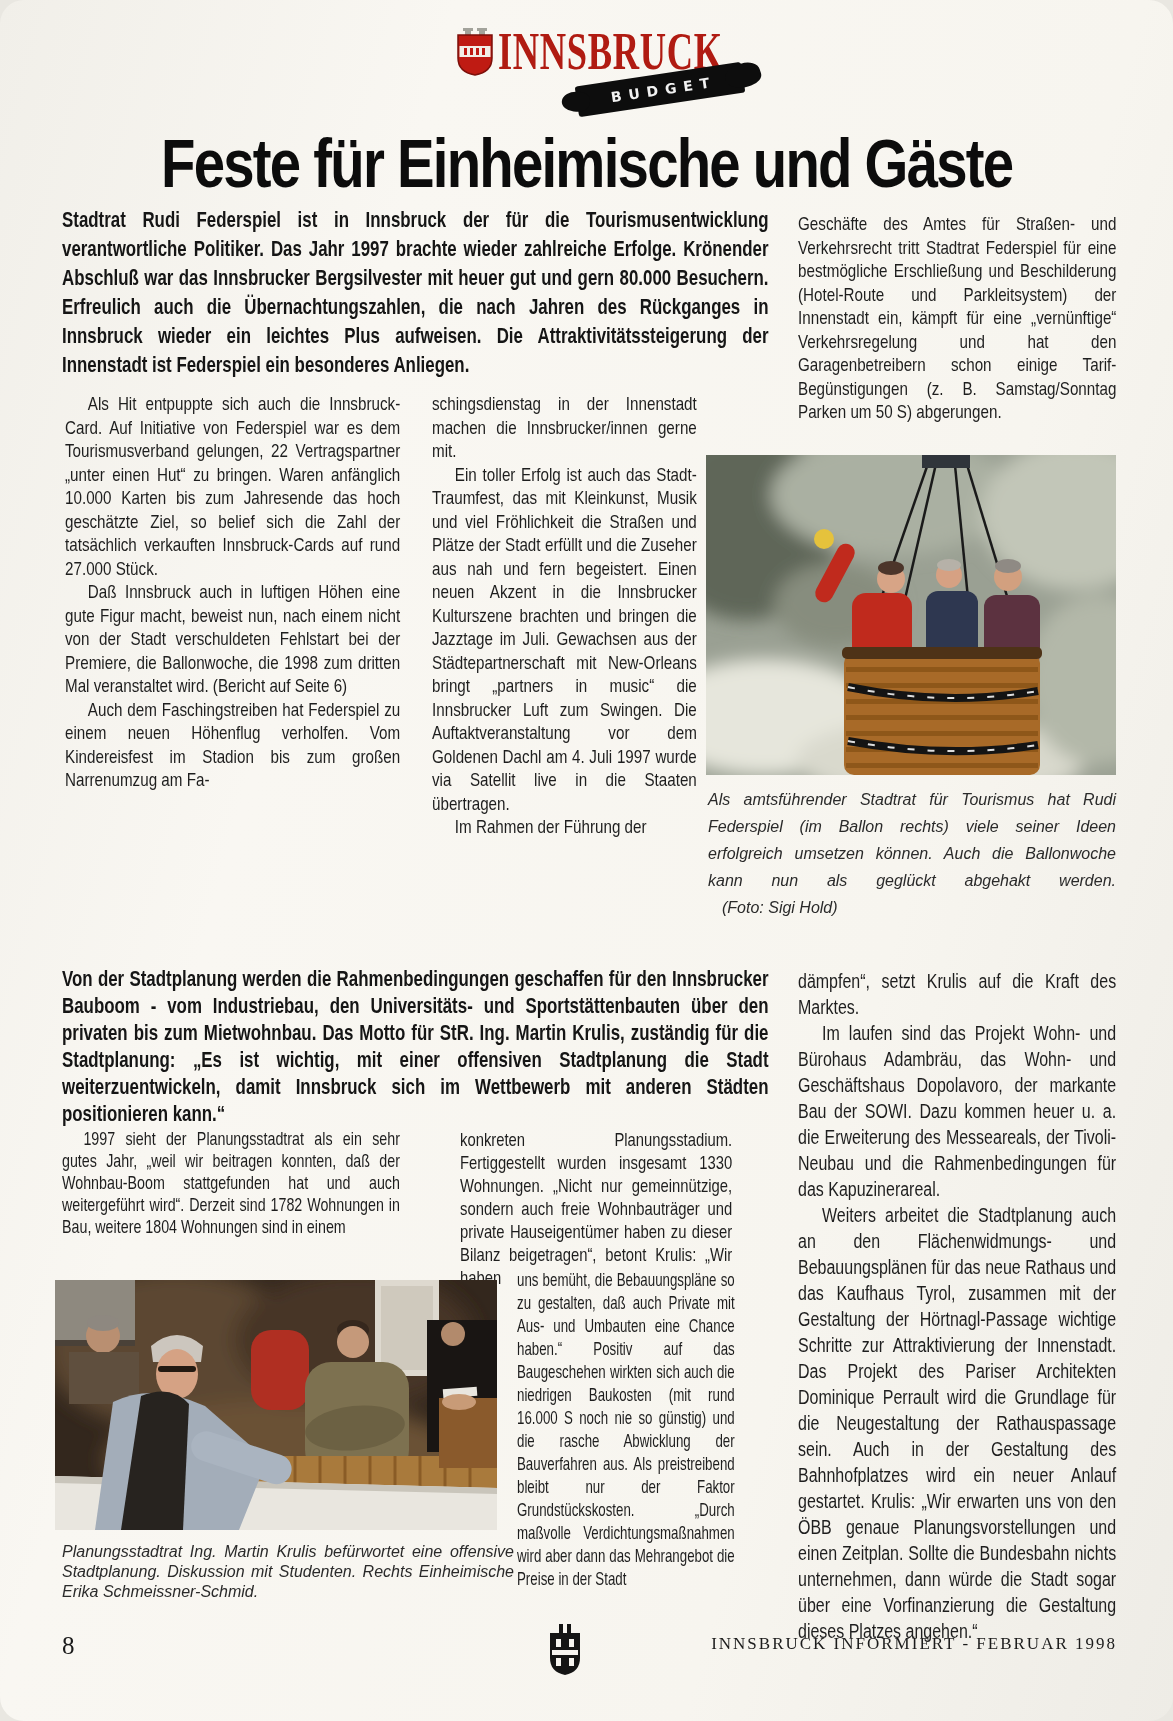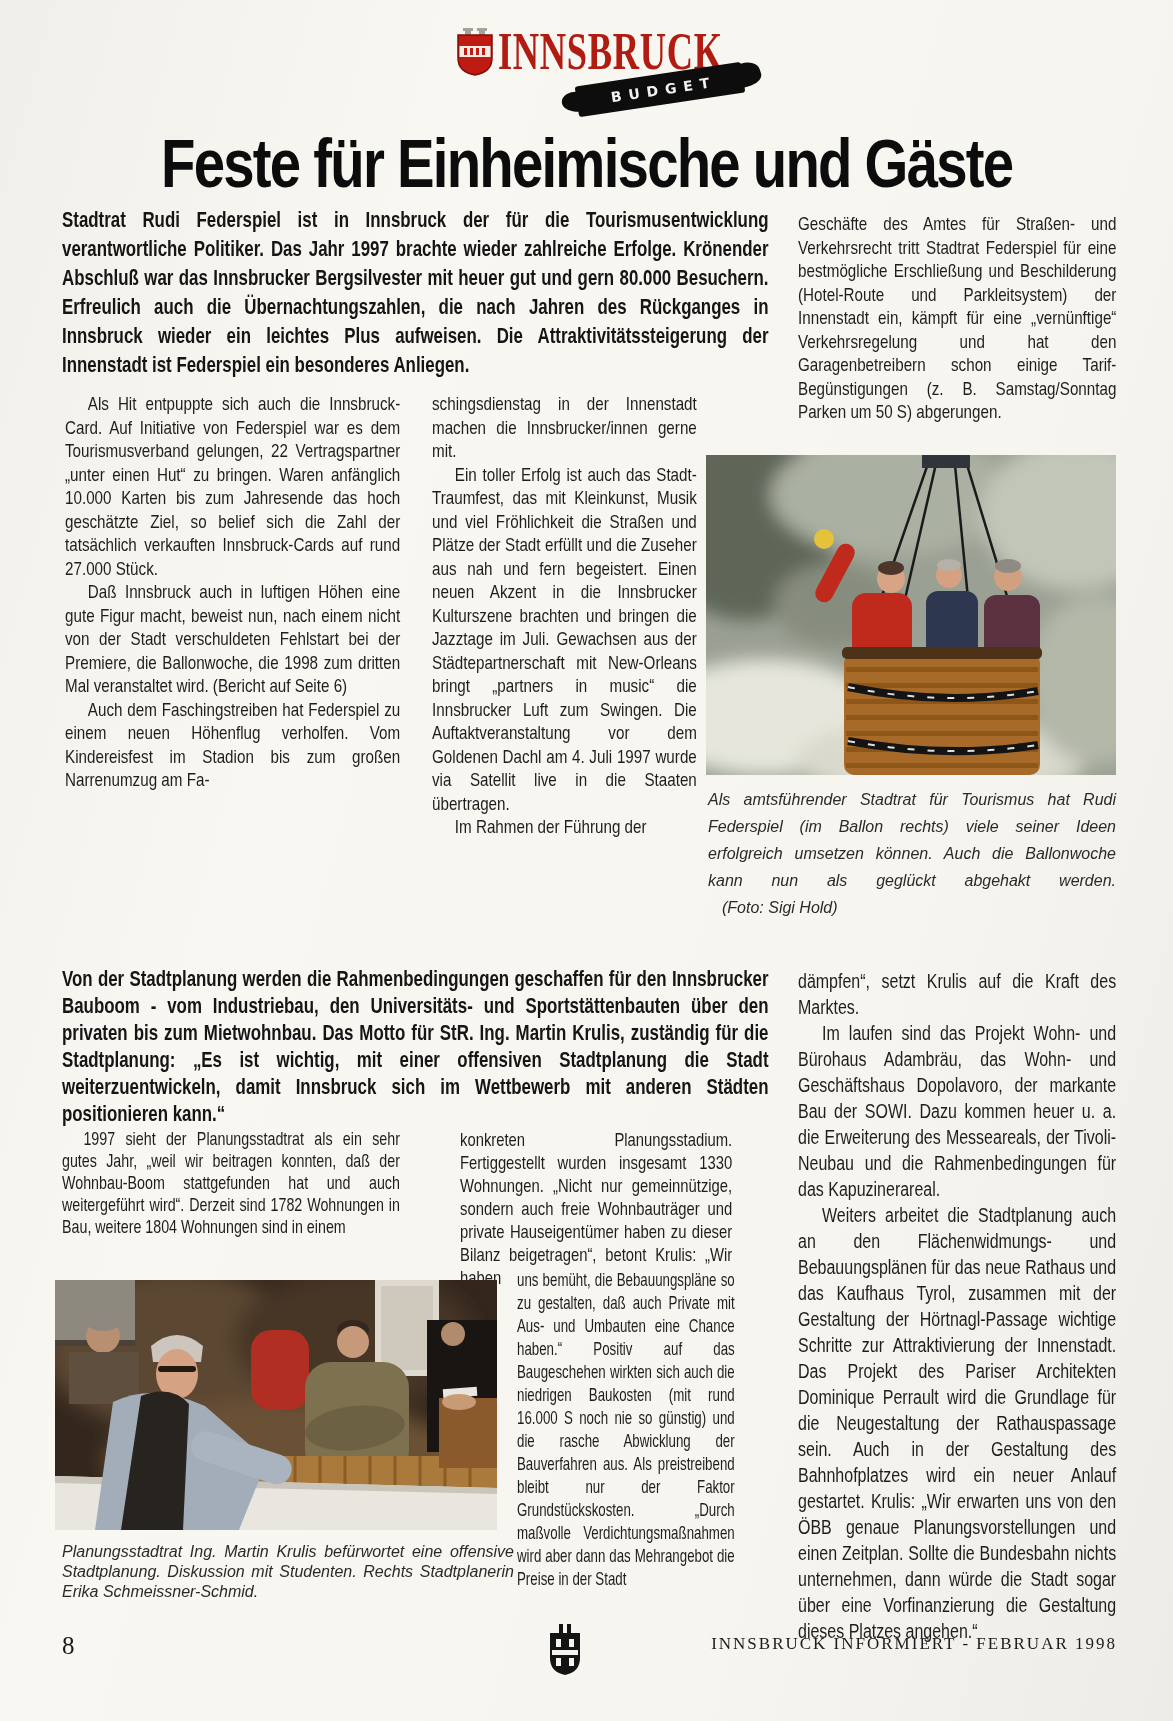--- a/index.html
+++ b/index.html
@@ -1,20 +1,20 @@
 <!DOCTYPE html>
 <html lang="de"><head>
 <meta charset="utf-8">
 <style>
   html,body { margin:0; padding:0; }
   body { background:#e9e7e1; }
   .page {
     position:relative; width:1173px; height:1721px; margin:0 auto;
     background:linear-gradient(105deg,#f1efe9,#f9f7f2 28%,#f7f5ef 70%,#eeece6);
-    overflow:hidden; font-family:"Liberation Sans",sans-serif; color:#1e1e1e;
+    overflow:hidden; font-family:"Liberation Sans",sans-serif; color:#1e1e1e;border-radius:24px;
   }
   
   #mast-crest { position:absolute; left:456px; top:28px; }
   #mast-title {
     position:absolute; left:498px; top:22px; margin:0; white-space:nowrap;
     font-family:"Liberation Serif",serif; font-weight:700; font-size:52px;
     color:#b01b12; letter-spacing:1px; transform:scaleX(.7); transform-origin:0 0;
   }
   #budget-banner {
     position:absolute; left:576px; top:74px; width:168px; height:31px;
@@ -248,21 +248,21 @@
       <polygon points="0,196 442,208 442,214 0,203" fill="#c9c5bb"></polygon>
       <path d="M96,66 q26,-22 52,0 l-2,16 h-48 Z" fill="#ccc6be"></path>
       <ellipse cx="122" cy="94" rx="21" ry="25" fill="#d5a284"></ellipse>
       <rect x="103" y="86" width="38" height="6" rx="3" fill="#231a12"></rect>
       <path d="M58,122 q40,-20 92,4 l62,54 -28,70 H40 Z" fill="#a3adb9"></path>
       <path d="M86,116 q30,-12 48,8 l-6,126 h-62 Z" fill="#27231f"></path>
       <rect x="138" y="150" width="104" height="30" rx="15" fill="#aab4c0" transform="rotate(18 148 160)"></rect>
     </svg>
   </figure>
 
-  <figcaption class="caption" id="cap2">Planungsstadtrat Ing. Martin Krulis befürwortet eine offensive Stadtplanung. Diskussion mit Studenten. Rechts Stadtplanerin Erika Schmeissner-Schmid.</figcaption>
+  <figcaption class="caption" id="cap2">Planungsstadtrat Ing. Martin Krulis befürwortet eine offensive Stadtplanung. Diskussion mit Studenten. Rechts Einheimische Erika Schmeissner-Schmid.</figcaption>
 
   <footer class="footer">
     <div id="pagenum">8</div>
     <svg id="footer-crest" width="34" height="52" viewBox="0 0 34 52">
       <rect x="11" y="0" width="4" height="10" fill="#141414"></rect>
       <rect x="19" y="0" width="4" height="10" fill="#141414"></rect>
       <path d="M2,9 H32 V34 Q32,48 17,51 Q2,48 2,34 Z" fill="#141414"></path>
       <rect x="4" y="26" width="26" height="5" fill="#f6f4ef"></rect>
       <rect x="8" y="15" width="5" height="8" fill="#f6f4ef"></rect>
       <rect x="21" y="15" width="5" height="8" fill="#f6f4ef"></rect>

